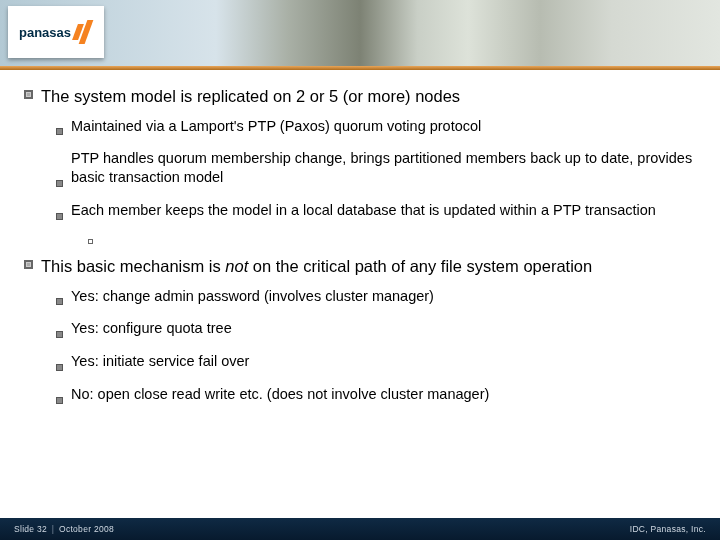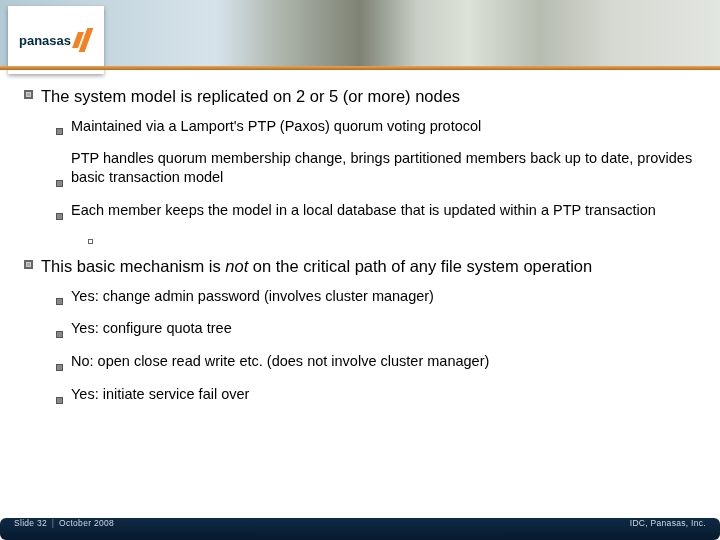--- a/index.html
+++ b/index.html
@@ -12,21 +12,21 @@
     width: 100%;
     height: 66px;
     background: linear-gradient(90deg,
       #b3c9d4 0%, #c6d7e0 15%, #d7e3ea 30%,
       #a9b0a6 40%, #7d8274 50%, #c9cfc6 58%,
       #dde2d9 65%, #b7bcb1 75%, #d5d9d2 85%, #e2e6e0 100%);
   }
   .logo-box {
     position: absolute;
     left: 8px; top: 6px;
-    width: 96px; height: 68px;
+    width: 96px; height: 52px;
     background: #fff;
     box-shadow: 0 2px 4px rgba(0,0,0,0.35);
     display: flex; align-items: center; justify-content: center;
   }
   .logo-inner { display: flex; align-items: center; gap: 4px; }
   .logo-text { color: #002b45; font-weight: bold; font-size: 13px; line-height: 1; }
   .logo-bars { width: 18px; height: 24px; position: relative; }
   .logo-bars::before, .logo-bars::after {
     content: ""; position: absolute; width: 6px; background: #f58220; transform: skewX(-20deg);
   }
@@ -66,24 +66,23 @@
   .lvl3 .sq { width: 5px; height: 5px; border: 1px solid #666; background: #fff; margin-top: 5px; }
   .lvl3 .txt { font-size: 13.5px; line-height: 1.3; }
 
   .not-italic { font-style: italic; }
 
   
   .footer {
     position: absolute; left: 0; bottom: 0; width: 100%; height: 22px;
     background: linear-gradient(#0f2a44, #071a2e);
     color: #cfd8e2; font-size: 8.5px;
-    display: flex; justify-content: space-between;
+    display: flex; align-items: center; justify-content: space-between;
     padding: 0 14px;
     letter-spacing: 0.3px;
-    border-radius: 6px;
   }
   .footer-left span + span::before { content: " | "; color: #7a8a9b; margin: 0 2px; }
 </style>
 </head>
 <body>
 
 <div class="slide">
 
   <div class="header">
     <div class="logo-box">
@@ -133,26 +132,26 @@
       <span class="txt">Yes: change admin password (involves cluster manager)</span>
     </div>
 
     <div class="bul lvl2">
       <span class="sq"></span>
       <span class="txt">Yes: configure quota tree</span>
     </div>
 
     <div class="bul lvl2">
       <span class="sq"></span>
-      <span class="txt">No: open close read write etc. (does not involve cluster manager)</span>
+      <span class="txt">Yes: initiate service fail over</span>
     </div>
 
     <div class="bul lvl2">
       <span class="sq"></span>
-      <span class="txt">Yes: initiate service fail over</span>
+      <span class="txt">No: open close read write etc. (does not involve cluster manager)</span>
     </div>
 
   </div>
 
   <div class="footer">
     <div class="footer-left">
       <span>Slide 32</span><span>October 2008</span>
     </div>
     <div>IDC, Panasas, Inc.</div>
   </div>

